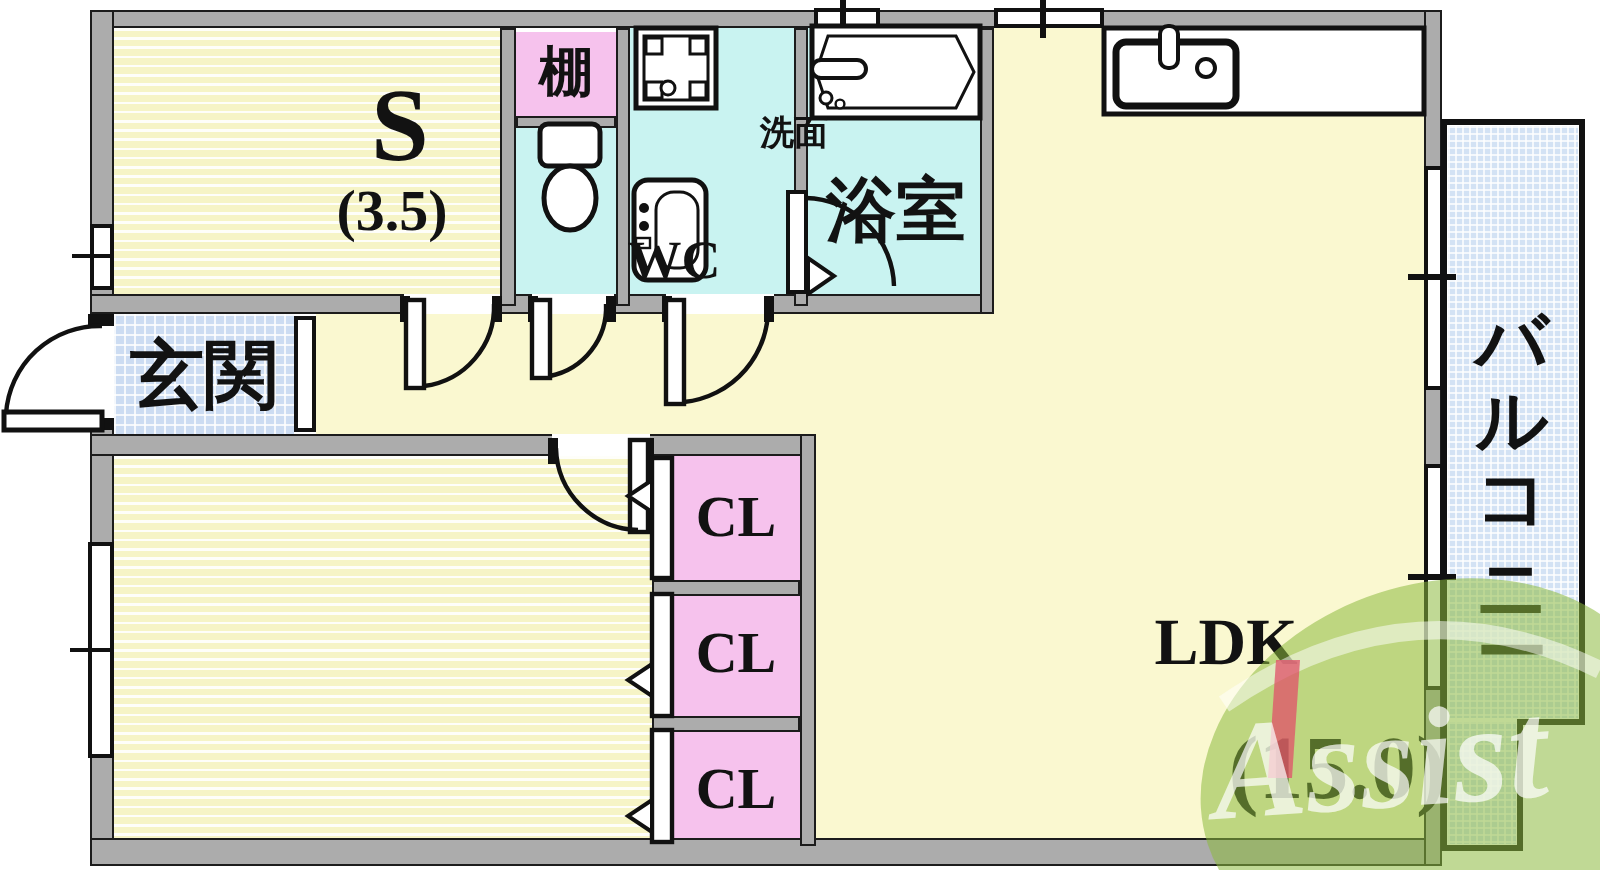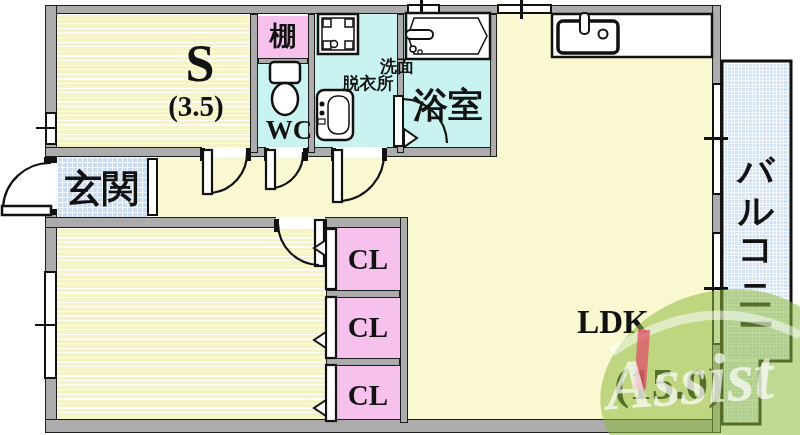--- a/index.html
+++ b/index.html
@@ -177,23 +177,22 @@
       <polygon points="326,332 326,348 314,340" stroke-width="2"></polygon>
       <polygon points="326,400 326,416 314,408" stroke-width="2"></polygon>
     </g>
 
     <path d="M722,61 L791,61 L791,361 L760,361 L760,424 L722,424 Z" fill="none" stroke="#111" stroke-width="3"></path>
   </svg>
 
   <div class="lbl" style="left:160px;top:38px;width:80px;font-size:52px;">S</div>
   <div class="lbl" style="left:118px;top:92px;width:156px;font-size:29px;">(3.5)</div>
   <div class="lbl" style="left:258px;top:23px;width:50px;font-size:27px;">棚</div>
-  <div class="lbl" style="left:258px;top:117px;width:62px;font-size:27px;">WC</div>
+  <div class="lbl" style="left:258px;top:117px;width:62px;font-size:27px;padding-left:48px;">WC</div>
   <div class="lbl" style="left:322px;top:58px;width:92px;font-size:17px;text-align:right;">洗面</div>
-  <div class="lbl" style="left:322px;top:75px;width:92px;font-size:17px;">脱衣所</div>
   <div class="lbl" style="left:57px;top:170px;width:90px;font-size:37px;">玄関</div>
   <div class="lbl" style="left:404px;top:88px;width:88px;font-size:35px;">浴室</div>
   <div class="lbl" style="left:508px;top:306px;width:210px;font-size:33px;">LDK</div>
   <div class="lbl" style="left:513px;top:362px;width:210px;font-size:45px;text-align:right;">(15.0)</div>
   <div class="lbl" style="left:336px;top:245px;width:64px;font-size:29px;">CL</div>
   <div class="lbl" style="left:336px;top:313px;width:64px;font-size:29px;">CL</div>
   <div class="lbl" style="left:336px;top:381px;width:64px;font-size:29px;">CL</div>
   <div class="lbl vtext" style="left:738px;top:112px;height:215px;font-size:36px;">バルコニー</div>
 
   <svg class="logo" width="800" height="435" viewBox="0 0 800 435">

